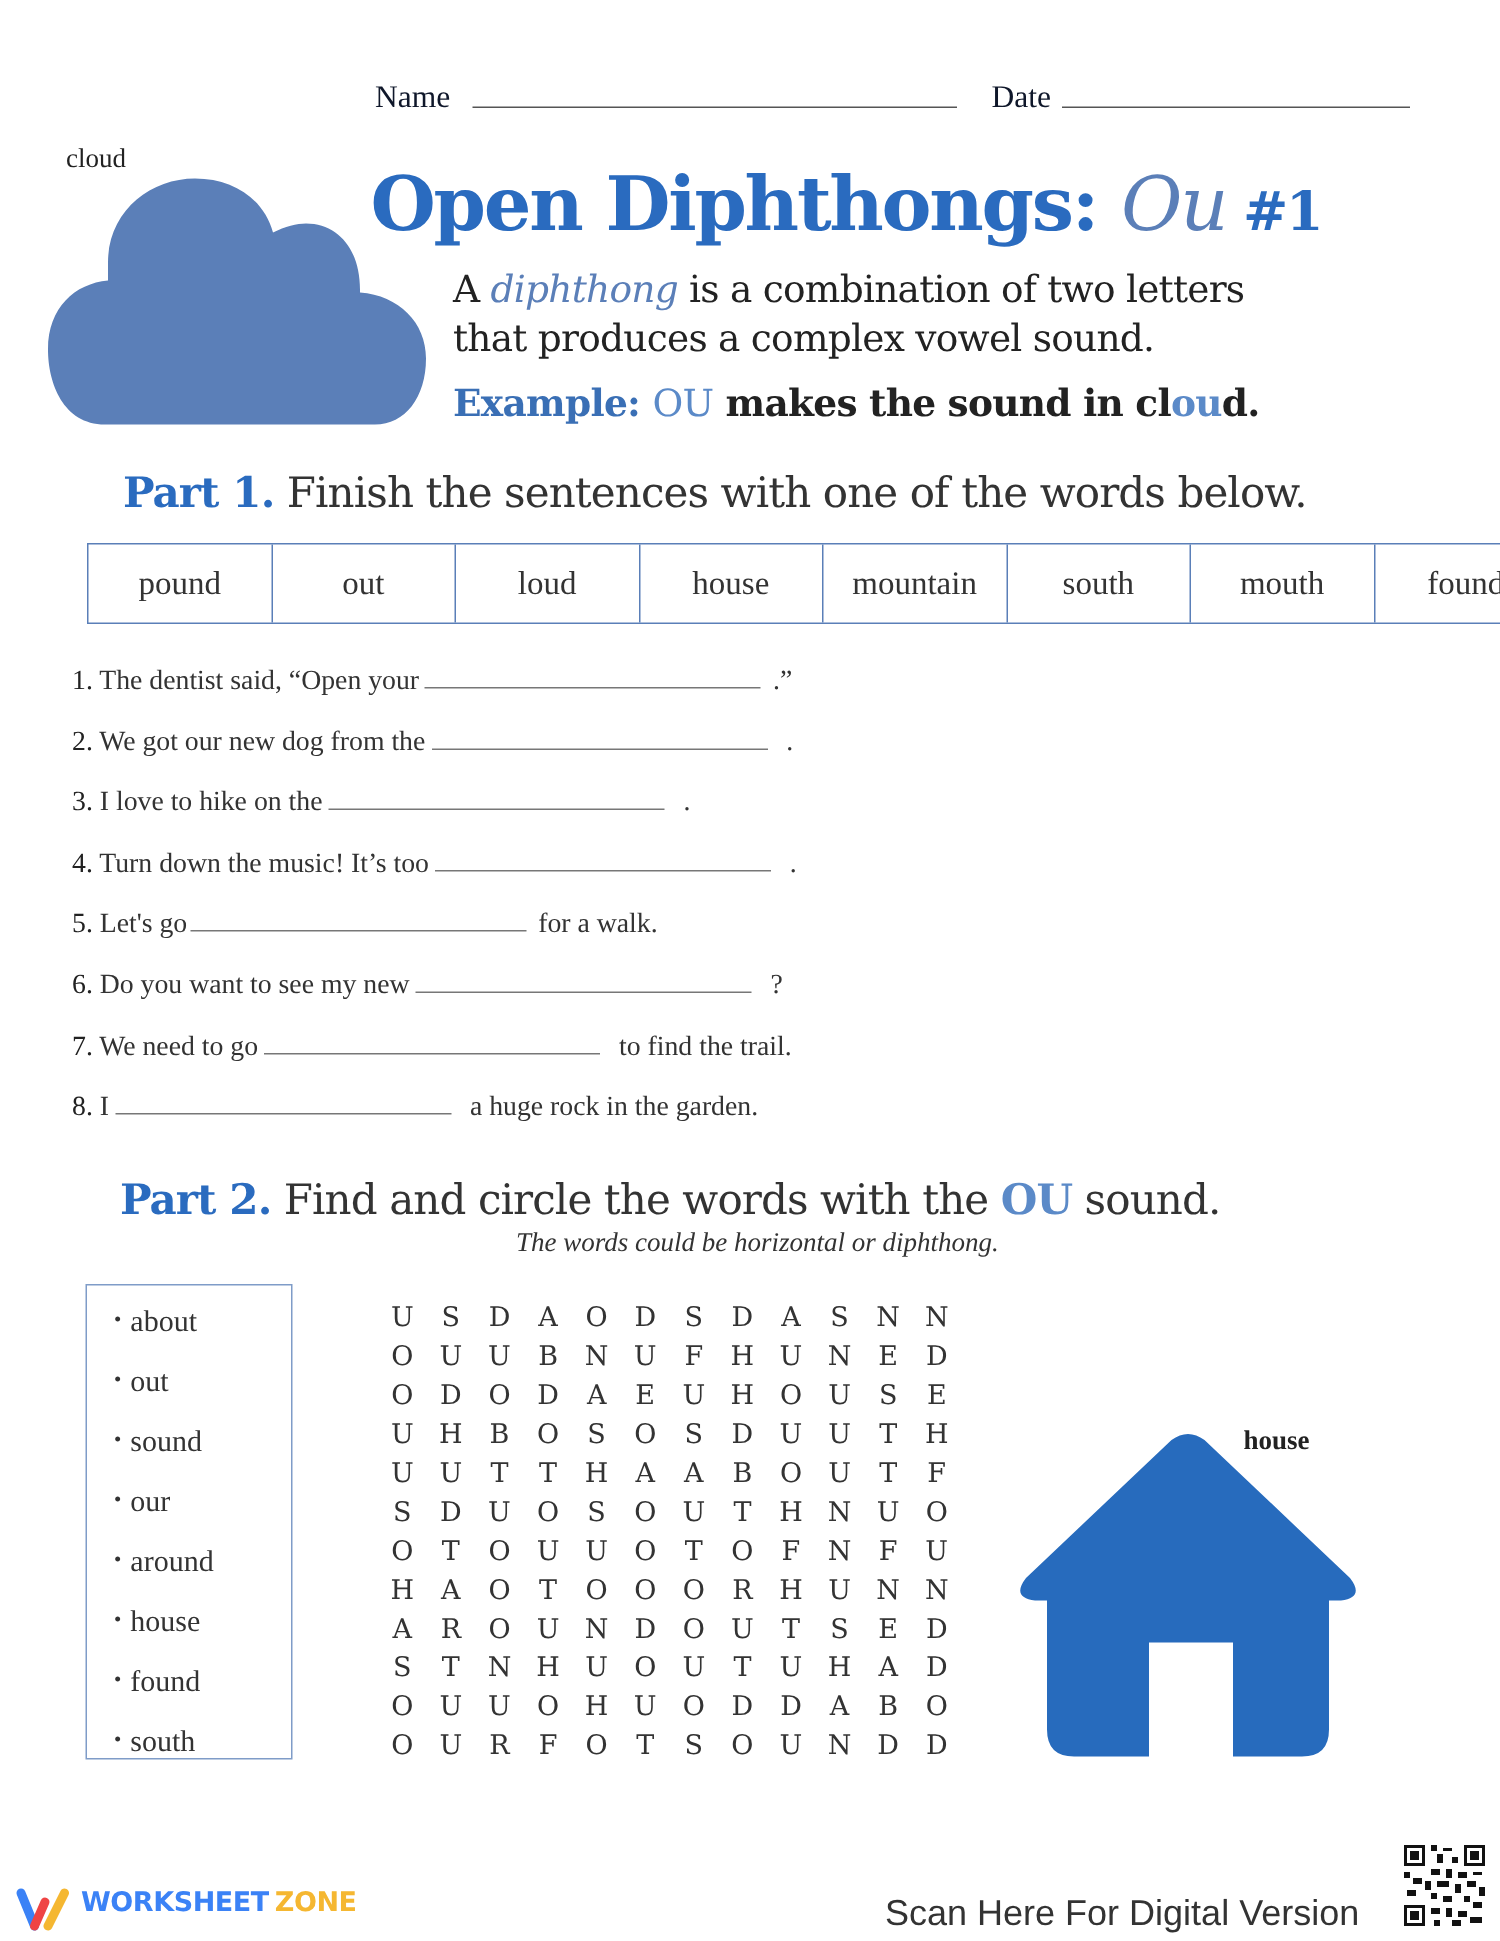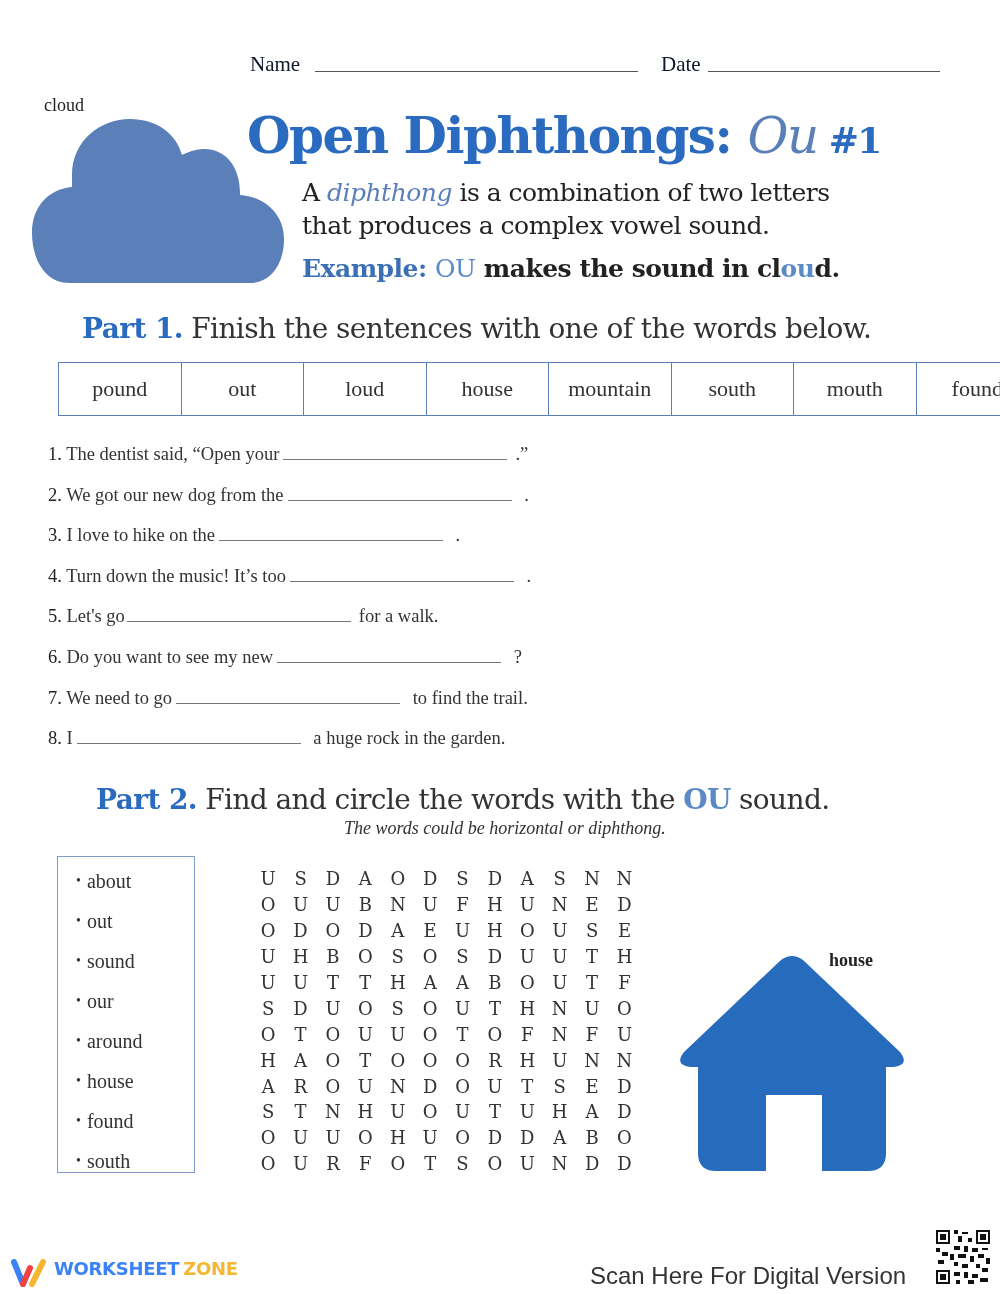--- a/index.html
+++ b/index.html
@@ -33,21 +33,21 @@
     .part1-h { top: 312px; left: 58px; }
 
     .wordbank { top: 362px; left: 58px; width: 981px; height: 54px; border: 1.5px solid #5a7fb8; display: flex; }
     .wordbank .cell { flex: 1; border-right: 1px solid #5a7fb8; display: flex; align-items: center; justify-content: center; font-family: "Liberation Serif", serif; font-size: 22px; color: #333; }
     .wordbank .cell:last-child { border-right: none; }
 
     .sentence { left: 48px; font-family: "Liberation Serif", serif; font-size: 18.5px; color: #333; white-space: nowrap; height: 24px; }
     .sentence .blank { display: inline-block; height: 1px; background: #777; vertical-align: baseline; margin: 0 8px 0 4px; position: relative; top: 0px; }
     .sentence .num { color: #222; }
 
-    .part2-h { top: 783px; left: 72px; }
+    .part2-h { top: 783px; left: 56px; }
     .part2-note { top: 818px; left: 344px; font-family: "Liberation Serif", serif; font-style: italic; font-size: 18px; color: #333; }
 
     .wordlist { top: 856px; left: 57px; width: 138px; height: 317px; border: 1.5px solid #7f9cc8; padding-top: 4px; }
     .wordlist .wl-item { height: 40px; display: flex; align-items: center; padding-left: 18px; font-family: "Liberation Serif", serif; font-size: 20px; color: #333; }
     .wordlist .bullet { margin-right: 6px; font-size: 14px; }
 
     .grid { top: 866px; left: 252px; display: grid; grid-template-columns: repeat(12, 32.4px); grid-auto-rows: 25.9px; font-family: "DejaVu Serif", serif; font-size: 18px; color: #333; }
     .grid .g { display: flex; align-items: center; justify-content: center; }
 
     .house-label { top: 950px; left: 829px; font-family: "Liberation Serif", serif; font-size: 18px; font-weight: bold; color: #222; }

